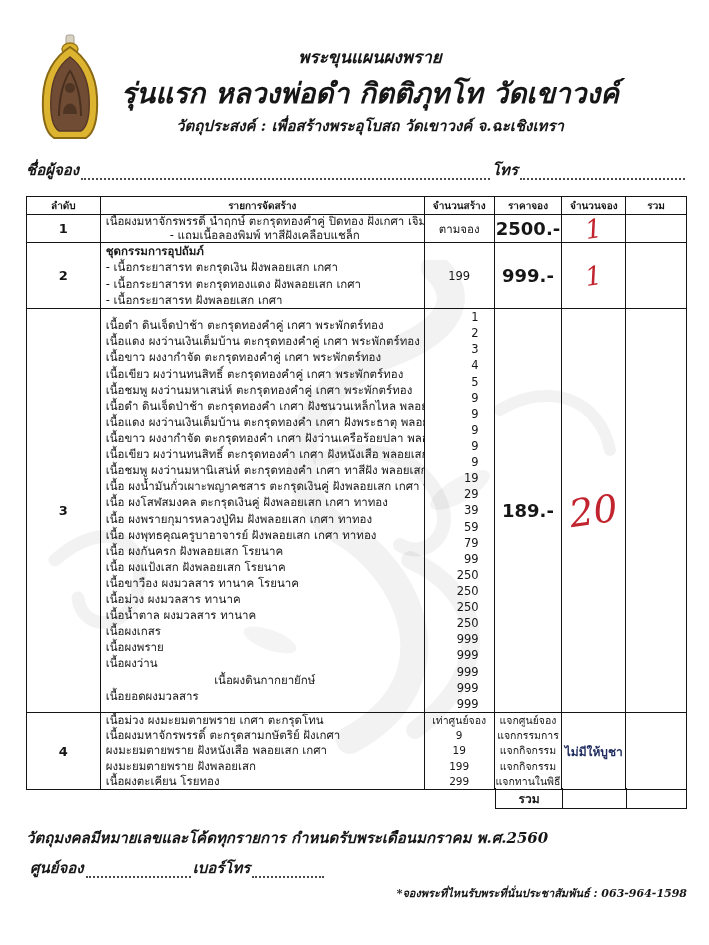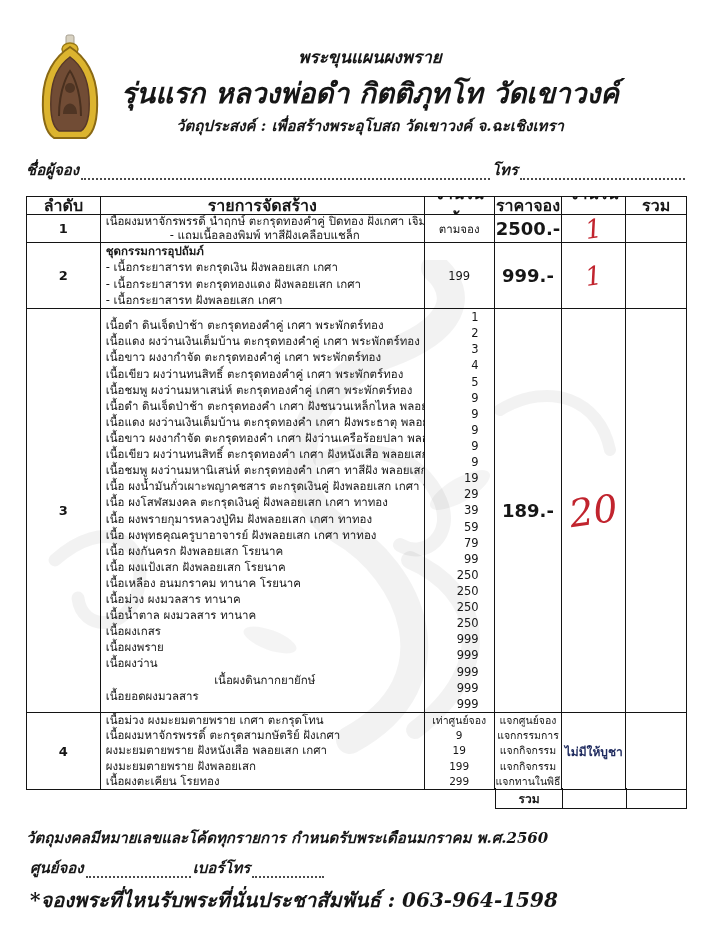--- a/index.html
+++ b/index.html
@@ -16,40 +16,40 @@
   #name-line{left:26px;top:158px;width:661px;display:flex;align-items:flex-end;z-index:3;}
   .flabel{font-size:15px;white-space:nowrap;}
   .dots{display:inline-block;border-bottom:2px dotted #4a4a4a;height:14px;margin:0 2px 2px 2px;}
   .grow{flex:1;}
   
   #order-table{left:26px;top:196px;width:661px;border:1.5px solid #141414;box-sizing:border-box;z-index:2;background:transparent;}
   .trow{display:flex;border-bottom:1px solid #141414;box-sizing:border-box;}
   .trow:last-child{border-bottom:none;}
   .cell{border-right:1px solid #141414;box-sizing:border-box;display:flex;flex-direction:column;justify-content:center;overflow:hidden;}
   .cell:last-child{border-right:none;}
-  .thead .cell{font-weight:bold;font-size:16px;text-align:center;}
+  .thead .cell{font-weight:bold;font-size:10px;text-align:center;}
   .numcol{font-size:13px;font-weight:bold;text-align:center;}
   .ln{padding-left:5px;white-space:nowrap;font-size:11.5px;}
   .boldln{font-weight:bold;}
   .qln{text-align:right;padding-right:15px;padding-left:0;}
   .dln{text-align:center;padding:0;font-size:10.5px;}
   .ctr{text-align:center;font-size:11.5px;}
   .price{font-weight:bold;font-size:18px;text-align:center;}
   .hw{font-family:"DejaVu Serif","Liberation Serif",serif;font-style:italic;color:#c1242e;
       text-align:center;transform:rotate(-8deg);line-height:1;}
   .hw1{font-size:26px;}
   .hw20{font-size:38px;}
   .navy{color:#1e2a5e;font-weight:bold;font-size:12px;text-align:center;}
   #sum-row{left:495px;top:788px;width:192px;height:21px;display:flex;border:1.5px solid #141414;border-top:none;box-sizing:border-box;z-index:2;}
   #sum-row .cell{justify-content:center;}
   .sum-label{font-weight:bold;font-size:12px;text-align:center;}
   
   #footer1{left:26px;top:826px;font-size:15px;z-index:3;}
   #footer2{left:30px;top:856px;display:flex;align-items:flex-end;z-index:3;}
-  #footer3{left:30px;top:884px;width:657px;display:flex;justify-content:flex-start;z-index:3;font-size:20px;}
+  #footer3{left:30px;top:884px;width:657px;display:flex;justify-content:flex-end;z-index:3;font-size:11px;}
   
   #watermark{left:20px;top:260px;z-index:1;pointer-events:none;}
 </style>
 </head>
 <body>
 
 <div id="amulet" class="abs">
   <svg width="74" height="110" viewBox="0 0 74 110">
     <rect x="33" y="1" width="8" height="11" rx="2" fill="#d8d2c2" stroke="#a7a091" stroke-width="1"></rect>
     <ellipse cx="37" cy="15" rx="8" ry="6" fill="#dcb42f" stroke="#9a7a16" stroke-width="1.5"></ellipse>
@@ -145,21 +145,21 @@
         <div class="ln" style="line-height: 16.12px; height: 16.12px;">เนื้อแดง ผงว่านเงินเต็มบ้าน ตะกรุดทองคำ เกศา ฝังพระธาตุ พลอยเสก</div>
         <div class="ln" style="line-height: 16.12px; height: 16.12px;">เนื้อขาว ผงงากำจัด ตะกรุดทองคำ เกศา ฝังว่านเครือร้อยปลา พลอยเสก</div>
         <div class="ln" style="line-height: 16.12px; height: 16.12px;">เนื้อเขียว ผงว่านทนสิทธิ์ ตะกรุดทองคำ เกศา ฝังหนังเสือ พลอยเสก</div>
         <div class="ln" style="line-height: 16.12px; height: 16.12px;">เนื้อชมพู ผงว่านมหานิเสน่ห์ ตะกรุดทองคำ เกศา ทาสีฝัง พลอยเสก</div>
         <div class="ln" style="line-height: 16.12px; height: 16.12px;">เนื้อ ผงน้ำมันกั่วเผาะพญาคชสาร  ตะกรุดเงินคู่ ฝังพลอยเสก เกศา ทาทอง</div>
         <div class="ln" style="line-height: 16.12px; height: 16.12px;">เนื้อ ผงโสฬสมงคล ตะกรุดเงินคู่  ฝังพลอยเสก เกศา ทาทอง</div>
         <div class="ln" style="line-height: 16.12px; height: 16.12px;">เนื้อ ผงพรายกุมารหลวงปู่ทิม  ฝังพลอยเสก เกศา ทาทอง</div>
         <div class="ln" style="line-height: 16.12px; height: 16.12px;">เนื้อ ผงพุทธคุณครูบาอาจารย์  ฝังพลอยเสก เกศา ทาทอง</div>
         <div class="ln" style="line-height: 16.12px; height: 16.12px;">เนื้อ ผงกันครก ฝังพลอยเสก  โรยนาค</div>
         <div class="ln" style="line-height: 16.12px; height: 16.12px;">เนื้อ ผงแป้งเสก ฝังพลอยเสก โรยนาค</div>
-        <div class="ln" style="line-height: 16.12px; height: 16.12px;">เนื้อเหลือง อนมกราคม ทานาค โรยนาค</div>
+        <div class="ln" style="line-height: 16.12px; height: 16.12px;">เนื้อขาวือง ผงมวลสาร ทานาค โรยนาค</div>
         <div class="ln" style="line-height: 16.12px; height: 16.12px;">เนื้อม่วง ผงมวลสาร ทานาค</div>
         <div class="ln" style="line-height: 16.12px; height: 16.12px;">เนื้อน้ำตาล ผงมวลสาร ทานาค</div>
         <div class="ln" style="line-height: 16.12px; height: 16.12px;">เนื้อผงเกสร</div>
         <div class="ln" style="line-height: 16.12px; height: 16.12px;">เนื้อผงพราย</div>
         <div class="ln" style="line-height: 16.12px; height: 16.12px;">เนื้อผงว่าน</div>
         <div class="ln" style="line-height: 16.12px; height: 16.12px; text-align: center;">เนื้อผงดินกากยายักษ์</div>
         <div class="ln" style="line-height: 16.12px; height: 16.12px;">เนื้อยอดผงมวลสาร</div>
       </div>
       <div class="cell" style="width: 70px;">
         <div class="ln qln" style="line-height: 16.12px; height: 16.12px;">1</div>

